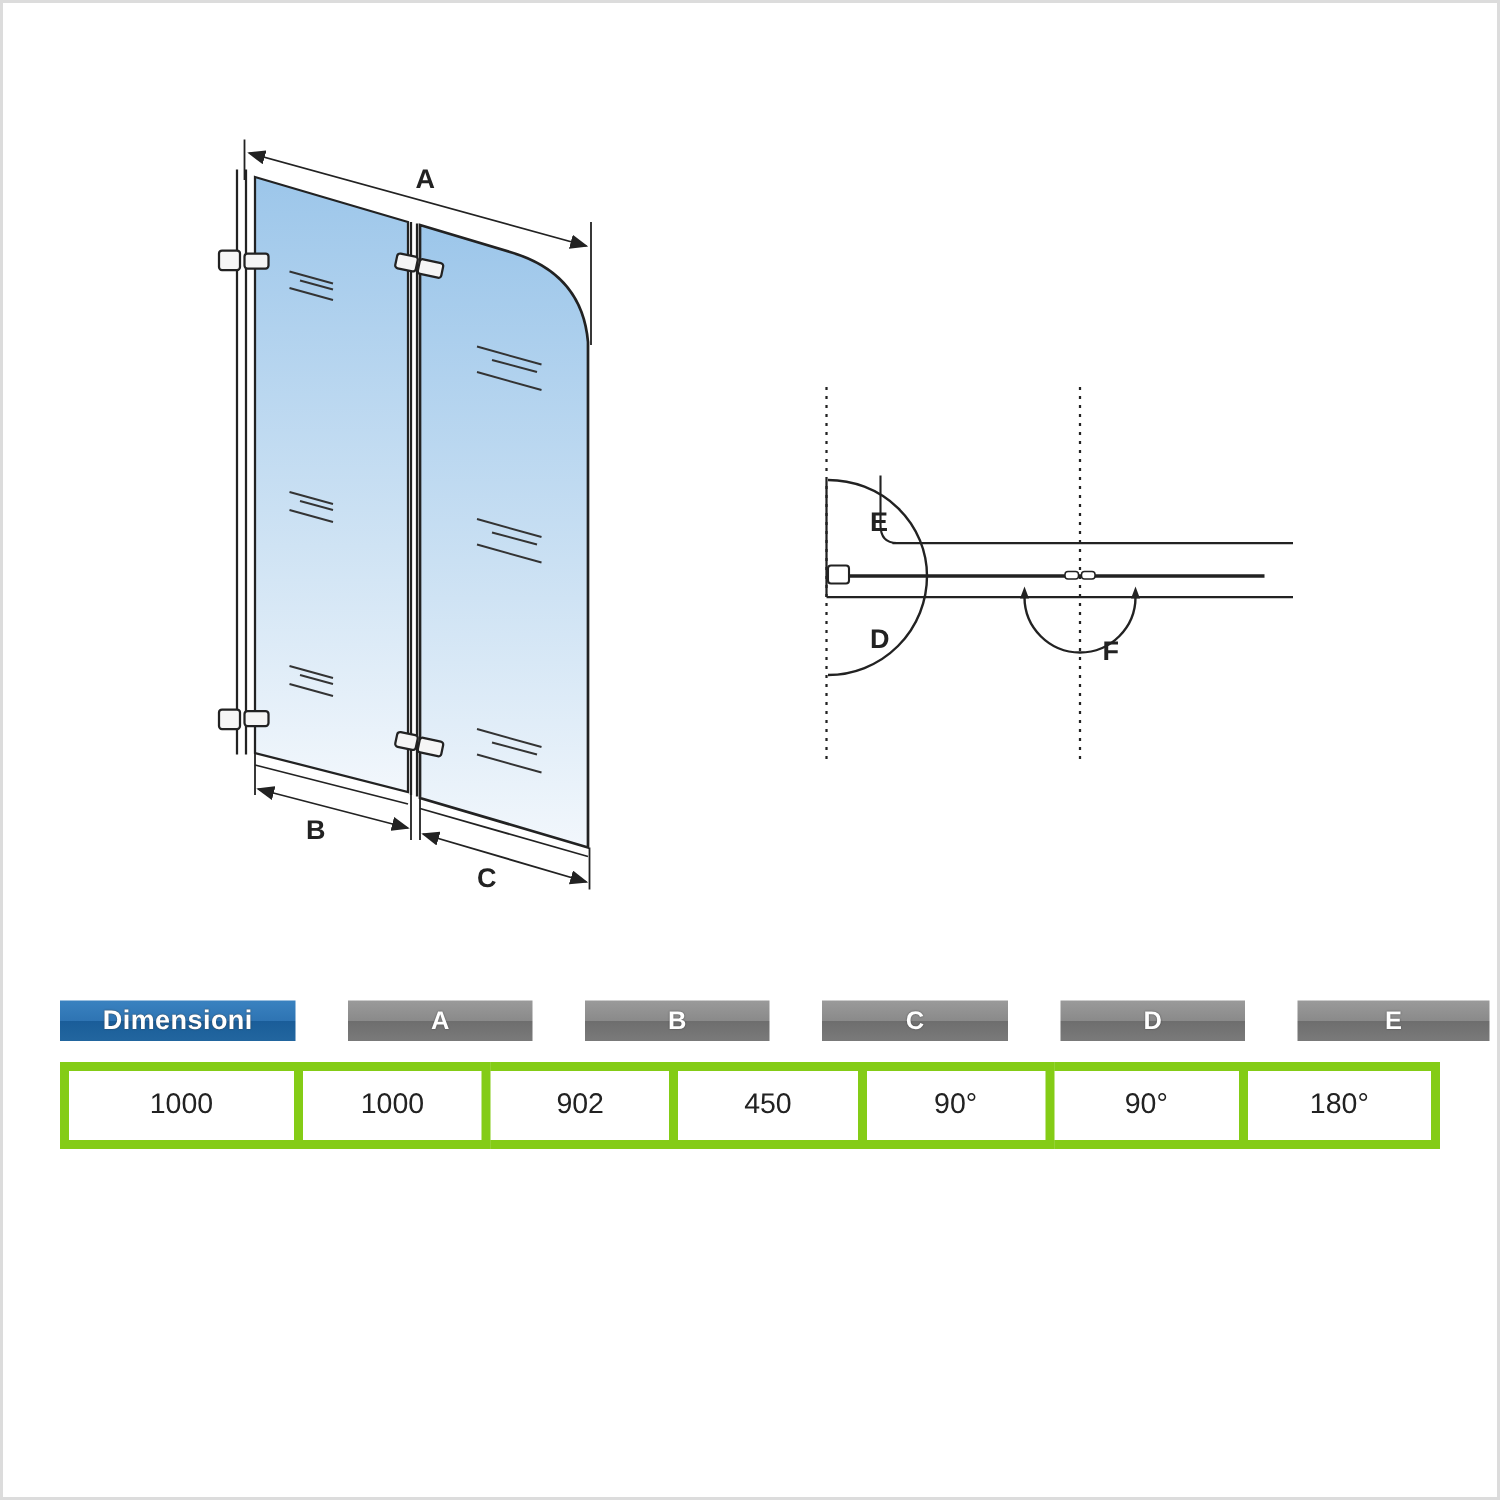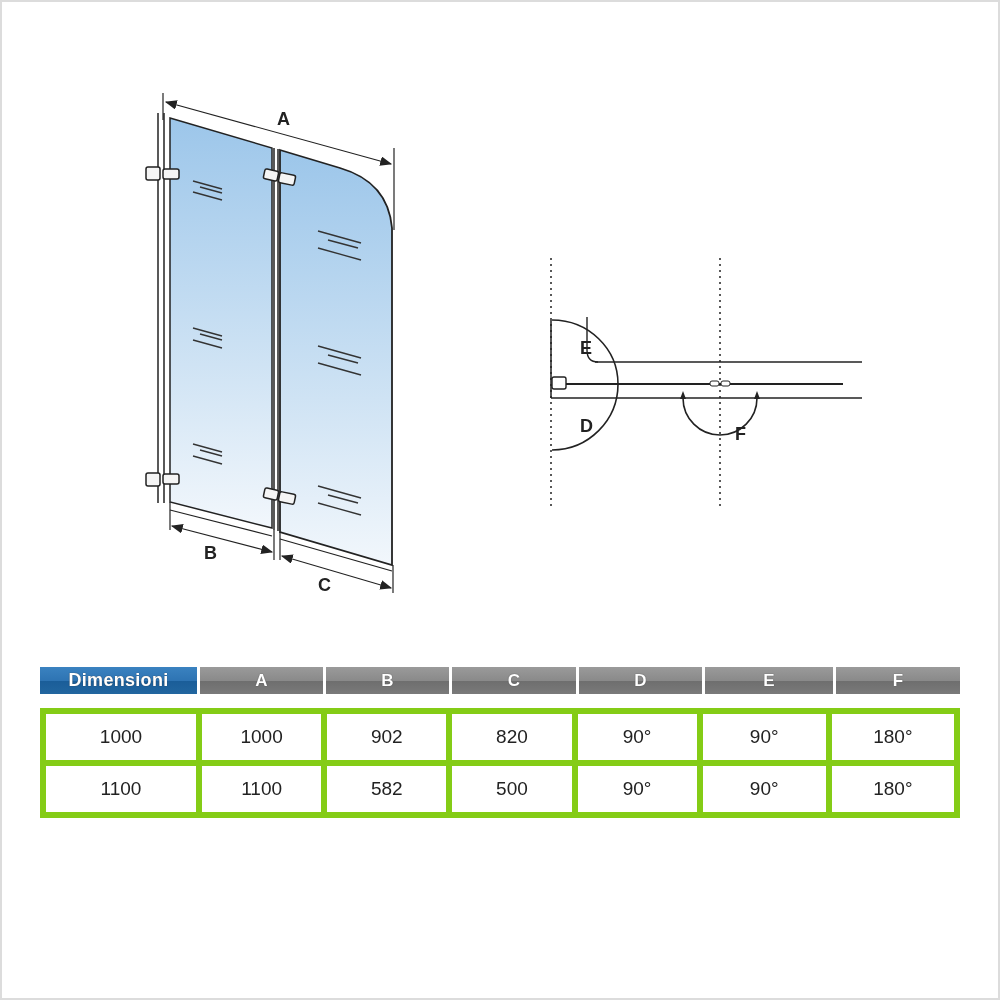--- a/index.html
+++ b/index.html
@@ -1,21 +1,21 @@
 <!DOCTYPE html>
 <html><head>
 <meta charset="utf-8">
 <style>
   html, body { margin:0; padding:0; background:#ffffff; }
   body { width:1000px; height:1000px; position:relative; overflow:hidden; font-family:"Liberation Sans", sans-serif; }
   .frame { position:absolute; left:0; top:0; width:996px; height:996px; border:2px solid #dcdcdc; }
   svg.diagram { position:absolute; left:0; top:0; }
   .lbl { font-family:"Liberation Sans", sans-serif; font-weight:bold; font-size:18px; fill:#222; }
   .table-wrap { position:absolute; left:40px; top:667px; width:920px; }
-  .hdr-row { display:flex; height:27px; }
+  .hdr-row { display:flex; height:27px;gap:32px; }
   .hdr { flex:0 0 auto; display:flex; align-items:center; justify-content:center; color:#fff; font-weight:bold; font-size:17px; margin-right:3px;
          background:linear-gradient(#9a9a9a 0%, #8a8a8a 50%, #6e6e6e 51%, #7a7a7a 100%); text-shadow:0 0 1px #333; box-sizing:border-box; }
   .hdr.first { background:linear-gradient(#3a82c0 0%, #2e74b3 50%, #1a5d99 51%, #22669f 100%); font-size:18px; letter-spacing:0.3px; }
   .hdr:last-child { margin-right:0; }
   table.dims { position:absolute; left:40px; top:708px; border-collapse:collapse; width:920px; }
   table.dims td { border:6px solid #84cc16; height:46px; text-align:center; font-size:19px; color:#222; padding:0; }
 </style>
 </head>
 <body>
 
@@ -146,28 +146,19 @@
       <col style="width:126px">
       <col style="width:126px">
       <col style="width:130px">
       <col style="width:129px">
   </colgroup>
   <tbody>
       <tr>
     <td>1000</td>
     <td>1000</td>
     <td>902</td>
-    <td>820</td>
-    <td>90°</td>
-    <td>90°</td>
-    <td>180°</td>
-  </tr>
-  <tr>
-    <td>1100</td>
-    <td>1100</td>
-    <td>582</td>
-    <td>500</td>
+    <td>450</td>
     <td>90°</td>
     <td>90°</td>
     <td>180°</td>
   </tr>
 </tbody>
   </table>
 
 </body></html>

